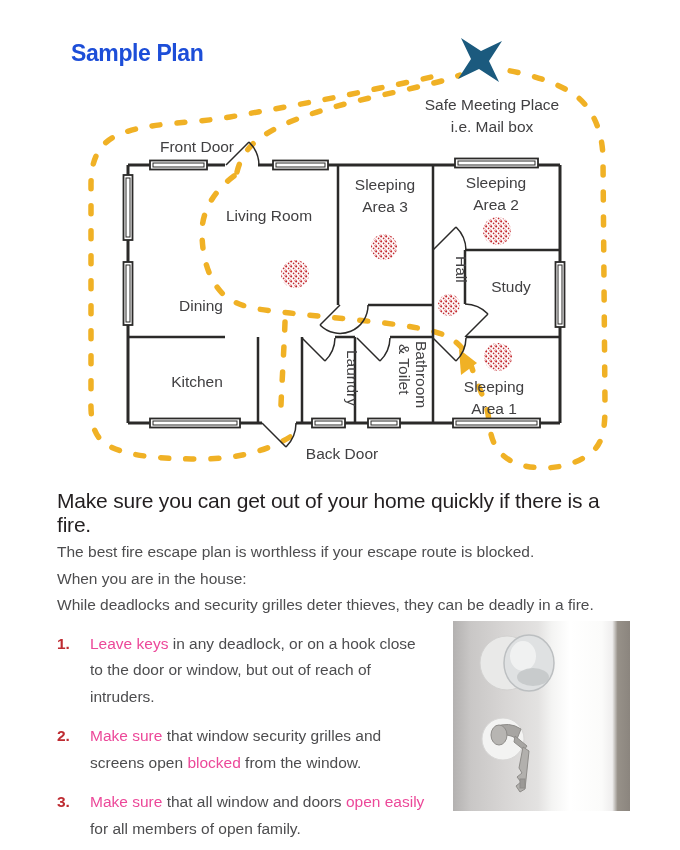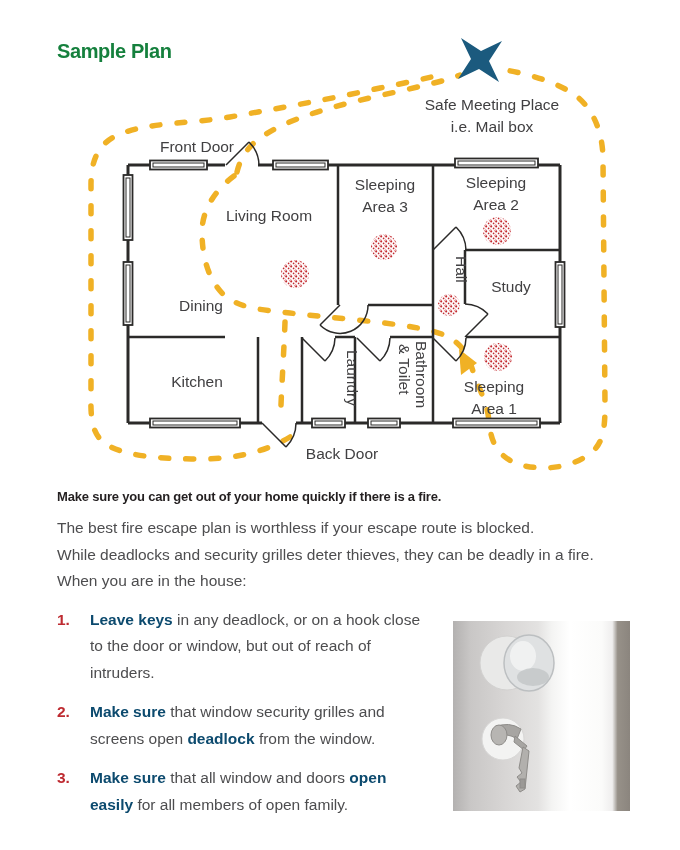--- a/index.html
+++ b/index.html
@@ -1,29 +1,29 @@
 <!DOCTYPE html>
 <html><head>
 <meta charset="utf-8">
 <style>
   html,body{margin:0;padding:0;background:#ffffff;}
   body{width:680px;height:850px;position:relative;overflow:hidden;
        font-family:"Liberation Sans",sans-serif;-webkit-font-smoothing:antialiased;}
-  .page-title{position:absolute;left:57px;top:40px;font-size:20px;font-weight:700;
-       color:#15803d;letter-spacing:-0.4px;}
+  .page-title{position:absolute;left:71px;top:40px;font-size:23px;font-weight:700;
+       color:#1d4ed8;letter-spacing:-0.4px;}
   .plan-wrap{position:absolute;left:0;top:0;width:680px;height:480px;}
   .plan-wrap svg{display:block;}
   svg text{font-family:"Liberation Sans",sans-serif;fill:#414042;font-size:15.5px;}
   .content{position:absolute;left:57px;top:489px;width:570px;}
-  .headline{font-size:13px;font-weight:700;color:#231f20;letter-spacing:-0.2px;}
-  .para{margin-top:11px;font-size:15.5px;line-height:26.5px;color:#4d4d4f;}
+  .headline{font-size:21px;font-weight:400;color:#231f20;letter-spacing:-0.2px;}
+  .para{margin-top:2px;font-size:15.5px;line-height:26.5px;color:#4d4d4f;}
   ol.instructions{list-style:none;margin:12px 0 0 0;padding:0;width:372px;}
   ol.instructions li{display:flex;margin-bottom:13px;font-size:15.5px;line-height:26.5px;color:#4d4d4f;}
   ol.instructions .num{flex:0 0 33px;font-weight:700;color:#be2b31;}
-  ol.instructions .b{font-weight:700;color:#0c4a6e;}
+  ol.instructions .b{font-weight:400;color:#ec4899;}
   .photo{position:absolute;left:453px;top:621px;width:177px;height:190px;
        background:linear-gradient(90deg,#b3b1b0 0%,#c9c7c6 10%,#d8d6d5 30%,#e3e2e1 48%,
                   #f4f4f3 56%,#ffffff 66%,#fbfbfa 84%,#efeeee 90%,#979189 93%,#8b857e 100%);}
 </style>
 </head>
 <body>
 
 <div class="page-title">Sample Plan</div>
 
 <div class="plan-wrap">
@@ -126,31 +126,31 @@
     <text x="494" y="414">Area 1</text>
     <text x="342" y="459">Back Door</text>
   </g>
 </svg>
 </div>
 
 <div class="content">
   <div class="headline">Make sure you can get out of your home quickly if there is a fire.</div>
   <div class="para">
     <div>The best fire escape plan is worthless if your escape route is blocked.</div>
+    <div>When you are in the house:</div>
     <div>While deadlocks and security grilles deter thieves, they can be deadly in a fire.</div>
-    <div>When you are in the house:</div>
   </div>
   <ol class="instructions">
       <li>
         <span class="num">1.</span>
         <div><span class="b">Leave keys</span><span> in any deadlock, or on a hook close to the door or window, but out of reach of intruders.</span></div>
       </li>
       <li>
         <span class="num">2.</span>
-        <div><span class="b">Make sure</span><span> that window security grilles and screens open </span><span class="b">deadlock</span><span> from the window.</span></div>
+        <div><span class="b">Make sure</span><span> that window security grilles and screens open </span><span class="b">blocked</span><span> from the window.</span></div>
       </li>
       <li>
         <span class="num">3.</span>
         <div><span class="b">Make sure</span><span> that all window and doors </span><span class="b">open easily</span><span> for all members of open family.</span></div>
       </li>
     </ol>
 </div>
 
 <div class="photo">
   <svg width="177" height="190" viewBox="0 0 177 190" xmlns="http://www.w3.org/2000/svg">

